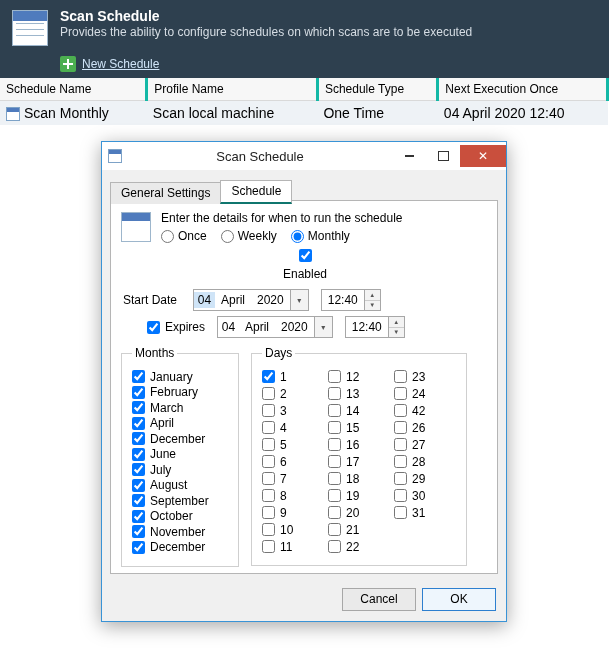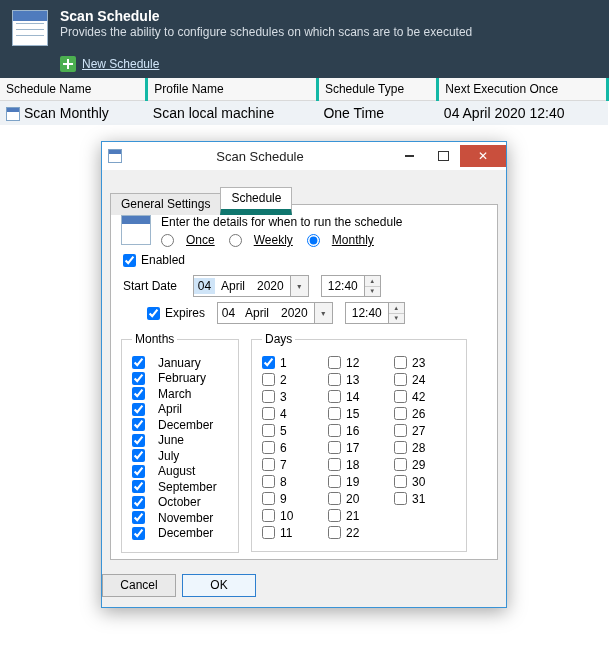--- a/index.html
+++ b/index.html
@@ -41,57 +41,57 @@
 .tb-btns { display:flex; height:22px; }
 .tb-btn { width:34px; height:22px; display:flex; align-items:center; justify-content:center; font-size:11px; color:#333; }
 .tb-btn.close { background:#c94f3d; color:#fff; width:46px; }
 .tb-btn.min::before { content:""; width:9px; height:1.5px; background:#333; display:block; }
 .tb-btn.max::before { content:""; width:9px; height:8px; border:1.5px solid #333; display:block; }
 .tb-btn.close::before { content:"✕"; font-size:12px; }
 
 .dialog-body { padding:6px 8px 8px 8px; flex:1; }
 
 .tabs { display:flex; align-items:flex-end; border-bottom:1px solid #b5b5b5; }
-.tab { padding:3px 10px 4px 10px; border:1px solid #b5b5b5; border-bottom:none; margin-right:-1px; background:#eaeaea; font-size:12px; position:relative; top:11px; cursor:pointer; }
-.tab.active { background:#fff; z-index:2; border-bottom:6px solid #0f766e; }
+.tab { padding:3px 10px 4px 10px; border:1px solid #b5b5b5; border-bottom:none; margin-right:-1px; background:#eaeaea; font-size:12px; position:relative; top:4px; cursor:pointer; }
+.tab.active { background:#fff; z-index:2; border-bottom:2px solid #0f766e; }
 
 .tab-content { border:1px solid #b5b5b5; border-top:none; background:#fff; padding:10px 10px 6px 10px; }
 
-.intro-row { display:flex; align-items:flex-start; gap:10px; margin-bottom:6px; }
+.intro-row { display:flex; align-items:center; gap:10px; margin-bottom:6px; }
 .cal-icon-md { width:30px; height:30px; background:#fff; border:1px solid #9db6cc; position:relative; flex:0 0 auto; }
 .cal-icon-md::before { content:""; position:absolute; top:0; left:0; right:0; height:8px; background:#4f7bbd; }
 .radio-row { display:flex; gap:14px; margin-top:4px; }
-.radio-row label { display:flex; align-items:center; gap:12px; font-size:12px;text-decoration:underline; }
+.radio-row label { display:flex; align-items:center; gap:4px; font-size:12px; }
 input[type=radio],input[type=checkbox]{ margin:0; width:13px; height:13px; }
 
-.chk-row { display:flex; align-items:center; gap:5px; margin:6px 0 8px 2px; }
+.chk-row { display:flex; align-items:center; gap:5px; margin:6px 0 8px 2px;flex-direction:column; }
 
 .dt-row { display:flex; align-items:center; gap:12px; margin:5px 0 5px 2px; }
 .dt-label { width:58px; }
 .chk-expires { display:flex; align-items:center; gap:5px; width:58px;margin-left:24px; }
 .datebox { display:flex; align-items:center; border:1px solid #a7a7a7; height:22px; background:#fff; }
 .datebox span { padding:0 6px; }
 .datebox .dd { width:21px; text-align:center; border:1px solid transparent; background:#cfe4f7; padding:0 2px;}
 .date-drop { width:18px; height:20px; border-left:1px solid #a7a7a7; display:flex; align-items:center; justify-content:center; font-size:8px; color:#555; cursor:pointer; background:#f3f3f3; }
 .timebox { display:flex; align-items:center; border:1px solid #a7a7a7; height:22px; background:#fff; }
 .timebox span { padding:0 6px; }
 .spin { width:16px; height:20px; border-left:1px solid #a7a7a7; display:flex; flex-direction:column; }
 .spin div { flex:1; display:flex; align-items:center; justify-content:center; font-size:6px; color:#555; background:#f3f3f3; border-bottom:1px solid #ccc; cursor:pointer;}
 .spin div:last-child{border-bottom:none;}
 
 .fs-row { display:flex; gap:12px; margin-top:8px; }
 fieldset { border:1px solid #cfcfcf; padding:8px 10px 10px 10px; margin:0; }
 fieldset legend { font-size:12px; padding:0 3px; }
 .months fieldset { width:118px; }
-.months-list label { display:flex; align-items:center; gap:13px; margin:1.5px 0; font-size:12px; }
+.months-list label { display:flex; align-items:center; gap:5px; margin:1.5px 0; font-size:12px; }
 .days fieldset { width:214px; }
 .days-grid { display:grid; grid-template-columns:repeat(3, 62px); grid-auto-rows:17px; gap:0 4px; grid-auto-flow:column; grid-template-rows:repeat(11,17px);}
 .days-grid label { display:flex; align-items:center; gap:5px; font-size:12px; }
 
-.dlg-footer { display:flex; justify-content:flex-start; gap:6px; padding:6px 10px 10px 0; }
+.dlg-footer { display:flex; justify-content:flex-end; gap:6px; padding:6px 10px 10px 0; }
 .btn { min-width:74px; height:23px; border:1px solid #a7a7a7; background:#eaeaea; font-size:12px; cursor:pointer; }
 .btn.primary { border:1.5px solid #2d7fcf; background:#eef6fd; }
 </style>
 </head>
 <body>
 
 <div class="header-band">
   <div class="header-row">
     <div class="cal-icon-lg"></div>
     <div>

